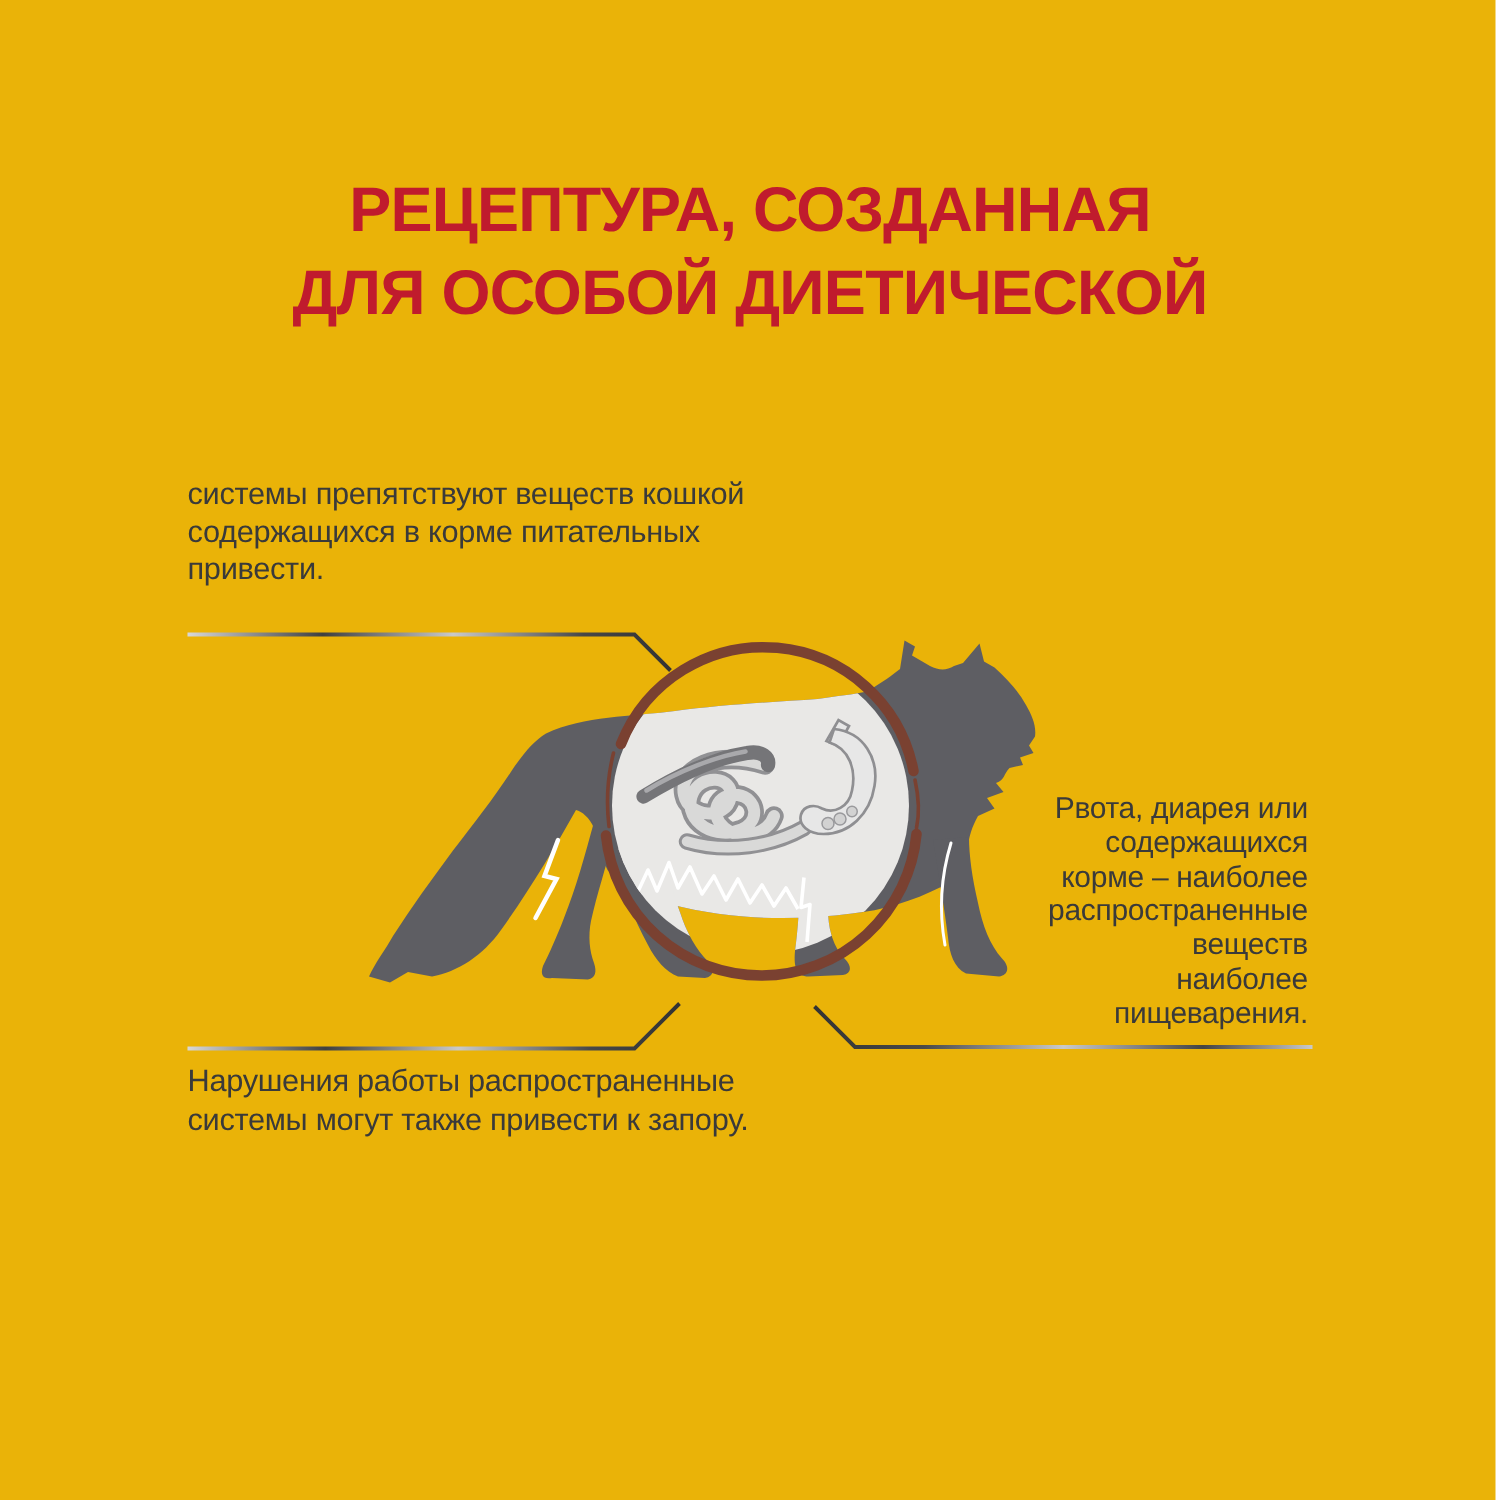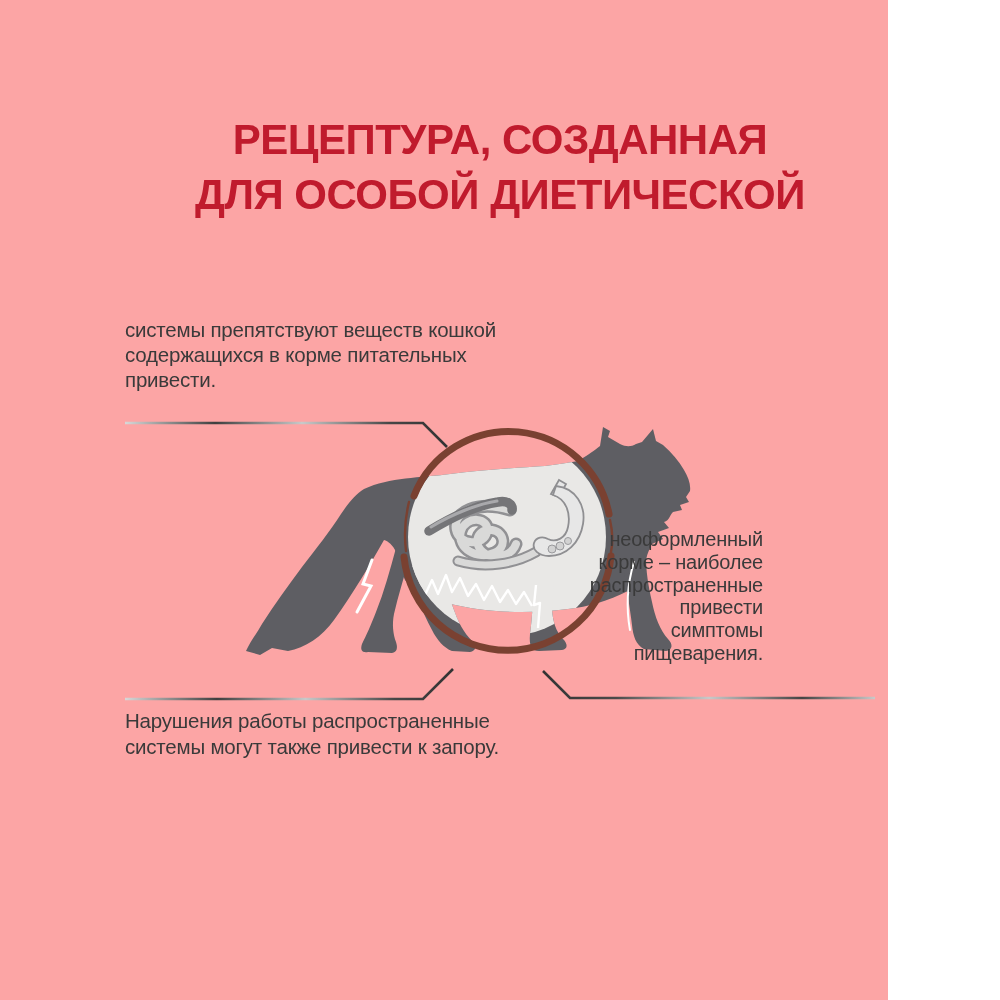--- a/index.html
+++ b/index.html
@@ -1,19 +1,19 @@
 <!DOCTYPE html>
 <html><head>
 <meta charset="utf-8">
 <style>
   html,body{margin:0;padding:0;background:#ffffff;}
   #stage{
     position:relative;
-    width:888px;height:1000px;
-    background:#fca5a5;
+    width:997px;height:1000px;
+    background:#eab308;
     overflow:hidden;
     font-family:"Liberation Sans","DejaVu Sans",sans-serif;
   }
   #art{position:absolute;left:0;top:0;width:1000px;height:1000px;}
   .title{
     position:absolute;left:0;top:112px;width:1000px;
     text-align:center;
     font-weight:bold;
     font-size:42px;line-height:55px;
     letter-spacing:-0.5px;
@@ -198,25 +198,26 @@
     <div>ДЛЯ ОСОБОЙ ДИЕТИЧЕСКОЙ</div>
   </div>
 
   <div class="callout callout-top-left">
     <div>системы препятствуют веществ кошкой</div>
     <div>содержащихся в корме питательных</div>
     <div>привести.</div>
   </div>
 
   <div class="callout callout-right">
-    <div>неоформленный</div>
+    <div>Рвота, диарея или</div>
+    <div>содержащихся</div>
     <div>корме – наиболее</div>
     <div>распространенные</div>
-    <div>привести</div>
-    <div>симптомы</div>
+    <div>веществ</div>
+    <div>наиболее</div>
     <div>пищеварения.</div>
   </div>
 
   <div class="callout callout-bottom-left">
     <div>Нарушения работы распространенные</div>
     <div>системы могут также привести к запору.</div>
   </div>
 
 </div>
 

